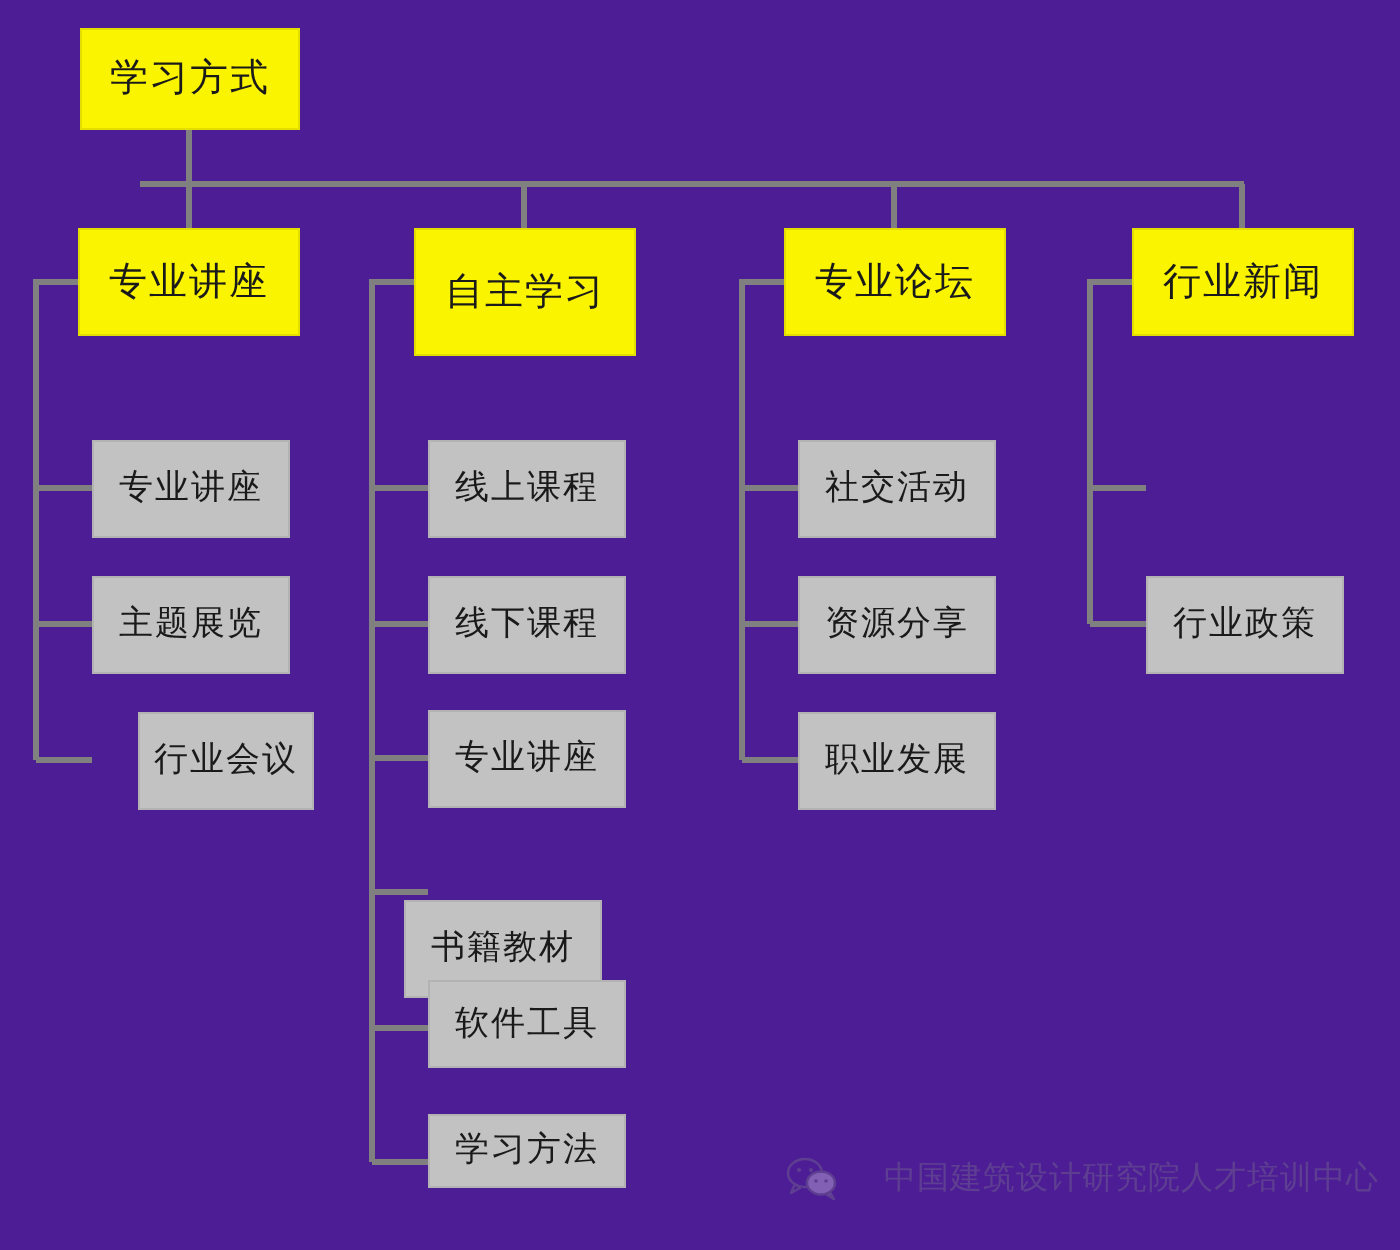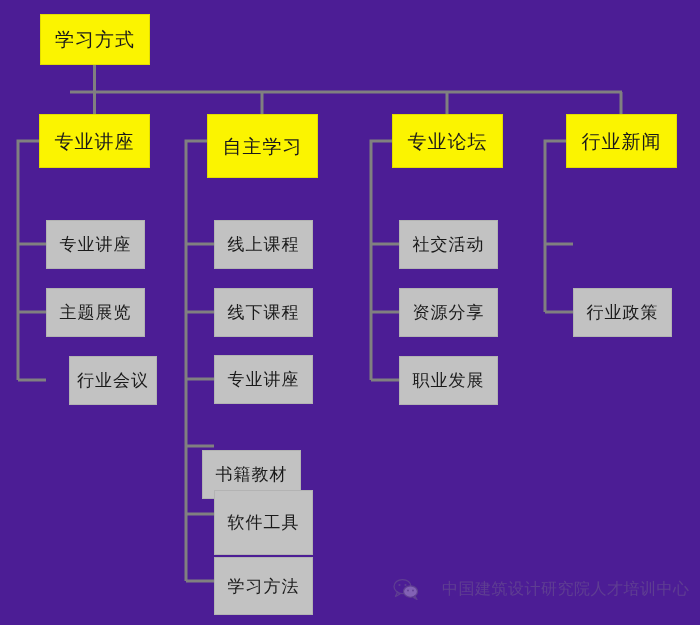--- a/index.html
+++ b/index.html
@@ -119,22 +119,22 @@
   <div class="node node-branch" style="left:566px; top:114px; width:111px; height:54px;">行业新闻</div>
 
   <div class="node node-leaf" style="left:46px; top:220px; width:99px; height:49px;">专业讲座</div>
   <div class="node node-leaf" style="left:46px; top:288px; width:99px; height:49px;">主题展览</div>
   <div class="node node-leaf" style="left:46px; top:356px; width:88px; height:49px;margin-left:23px;">行业会议</div>
 
   <div class="node node-leaf" style="left:214px; top:220px; width:99px; height:49px;">线上课程</div>
   <div class="node node-leaf" style="left:214px; top:288px; width:99px; height:49px;">线下课程</div>
   <div class="node node-leaf" style="left:214px; top:355px; width:99px; height:49px;">专业讲座</div>
   <div class="node node-leaf" style="left:202px; top:422px; width:99px; height:49px;margin-top:28px;">书籍教材</div>
-  <div class="node node-leaf" style="left:214px; top:490px; width:99px; height:65px;">软件工具</div>
-  <div class="node node-leaf" style="left:214px; top:557px; width:99px; height:58px;">学习方法</div>
+  <div class="node node-leaf" style="left:214px; top:490px; width:99px; height:44px;">软件工具</div>
+  <div class="node node-leaf" style="left:214px; top:557px; width:99px; height:37px;">学习方法</div>
 
   <div class="node node-leaf" style="left:399px; top:220px; width:99px; height:49px;">社交活动</div>
   <div class="node node-leaf" style="left:399px; top:288px; width:99px; height:49px;">资源分享</div>
   <div class="node node-leaf" style="left:399px; top:356px; width:99px; height:49px;">职业发展</div>
 
   <div class="node node-leaf" style="left:573px; top:288px; width:99px; height:49px;">行业政策</div>
 
   <div id="watermark">
     <span>
       <svg class="wechat-icon" viewBox="0 0 52 44" aria-hidden="true">

